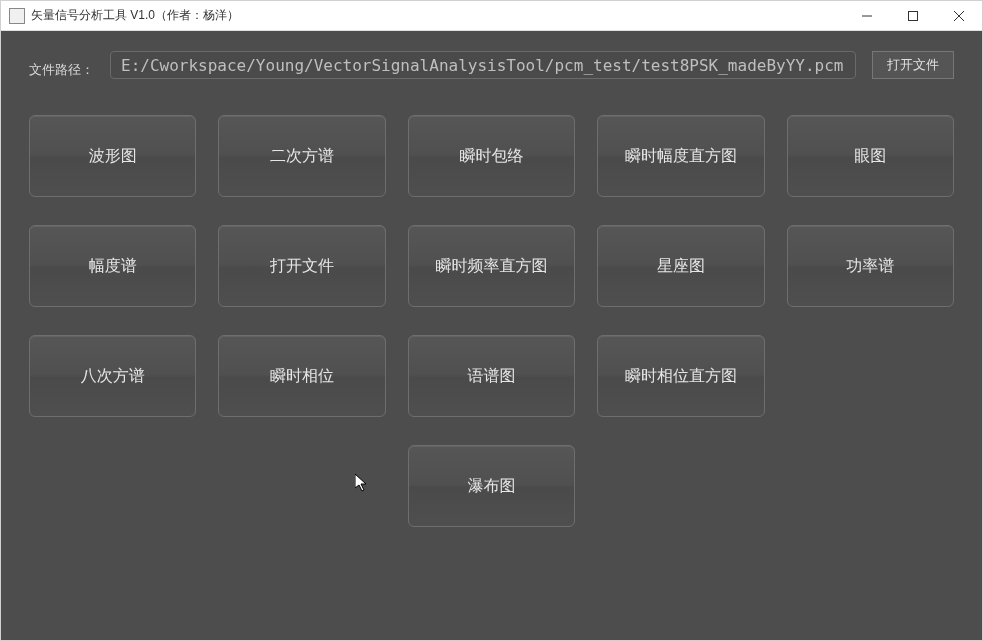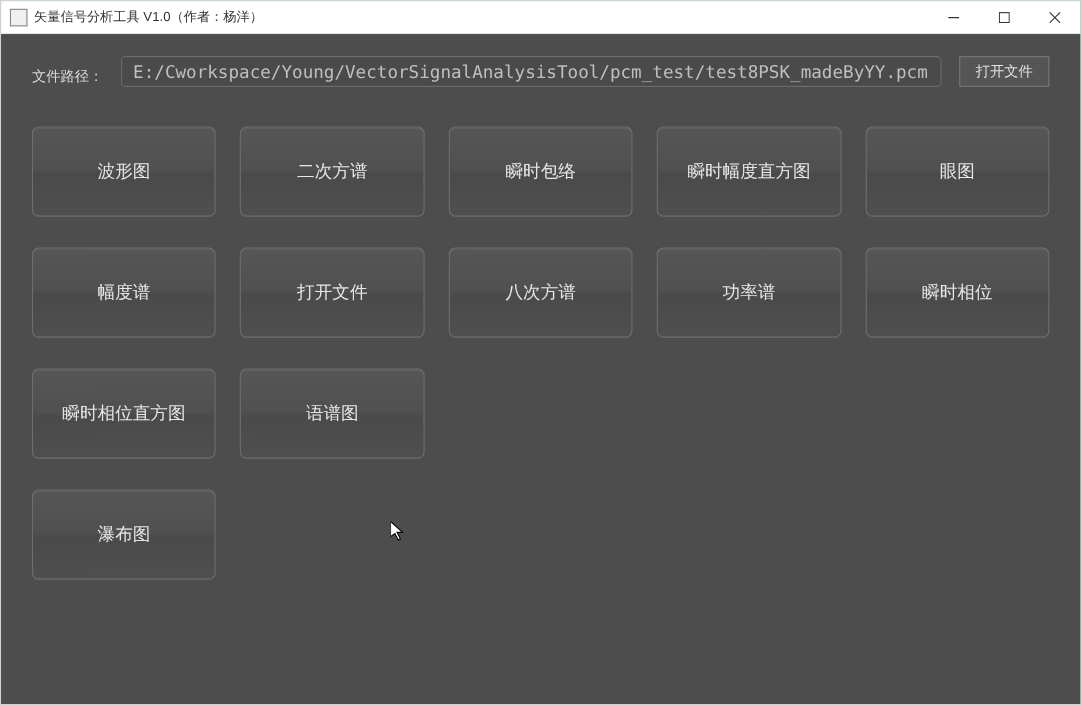--- a/index.html
+++ b/index.html
@@ -166,26 +166,28 @@
 
     <div class="grid">
       <button class="grid-btn">波形图</button>
       <button class="grid-btn">二次方谱</button>
       <button class="grid-btn">瞬时包络</button>
       <button class="grid-btn">瞬时幅度直方图</button>
       <button class="grid-btn">眼图</button>
 
       <button class="grid-btn">幅度谱</button>
       <button class="grid-btn">打开文件</button>
+      <button class="grid-btn">瞬时频率直方图</button>
+      <button class="grid-btn">星座图</button>
 
+      <button class="grid-btn">功率谱</button>
       <button class="grid-btn">八次方谱</button>
-      <button class="grid-btn">功率谱</button>
       <button class="grid-btn">瞬时相位</button>
+      <button class="grid-btn">语谱图</button>
       <button class="grid-btn">瞬时相位直方图</button>
-      <button class="grid-btn">语谱图</button>
 
       <div class="grid-empty"></div>
       <div class="grid-empty"></div>
       <div class="grid-empty"></div>
       <button class="grid-btn">瀑布图</button>
     </div>
   </div>
 </div>
 
 <svg class="cursor" width="16" height="20" viewBox="0 0 16 20">

